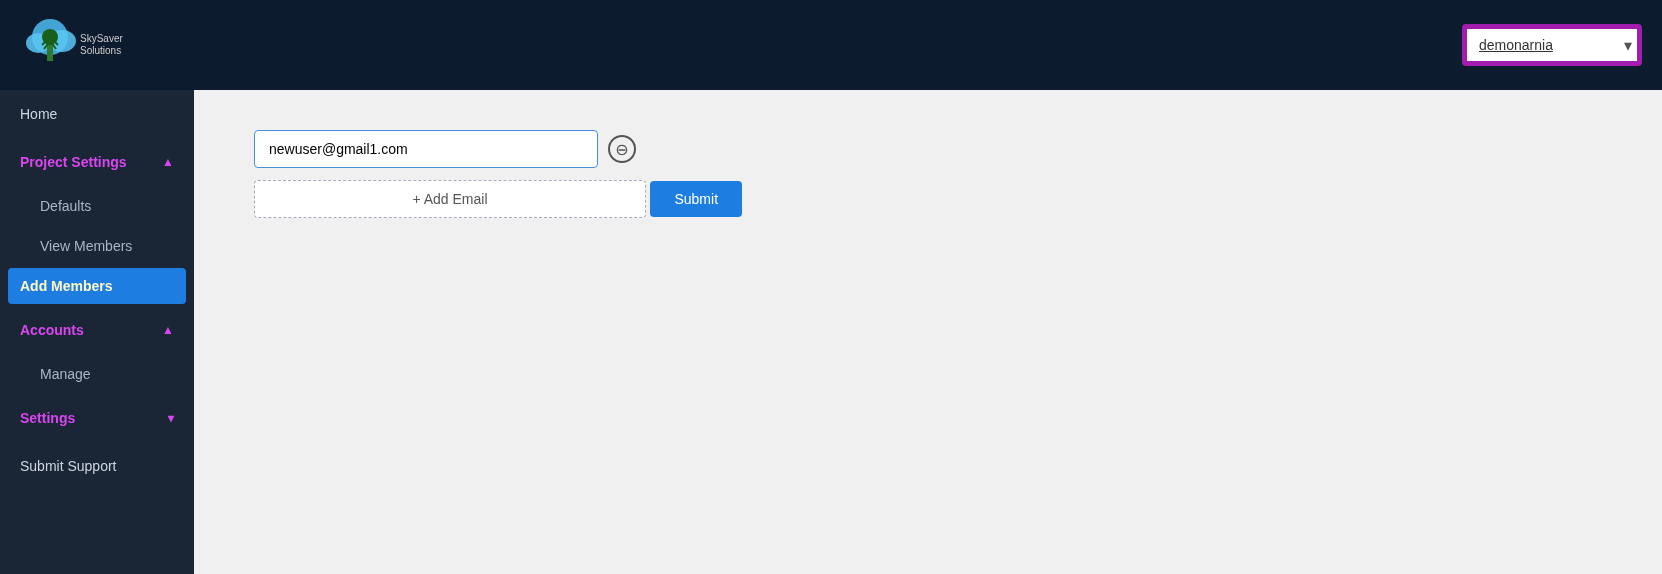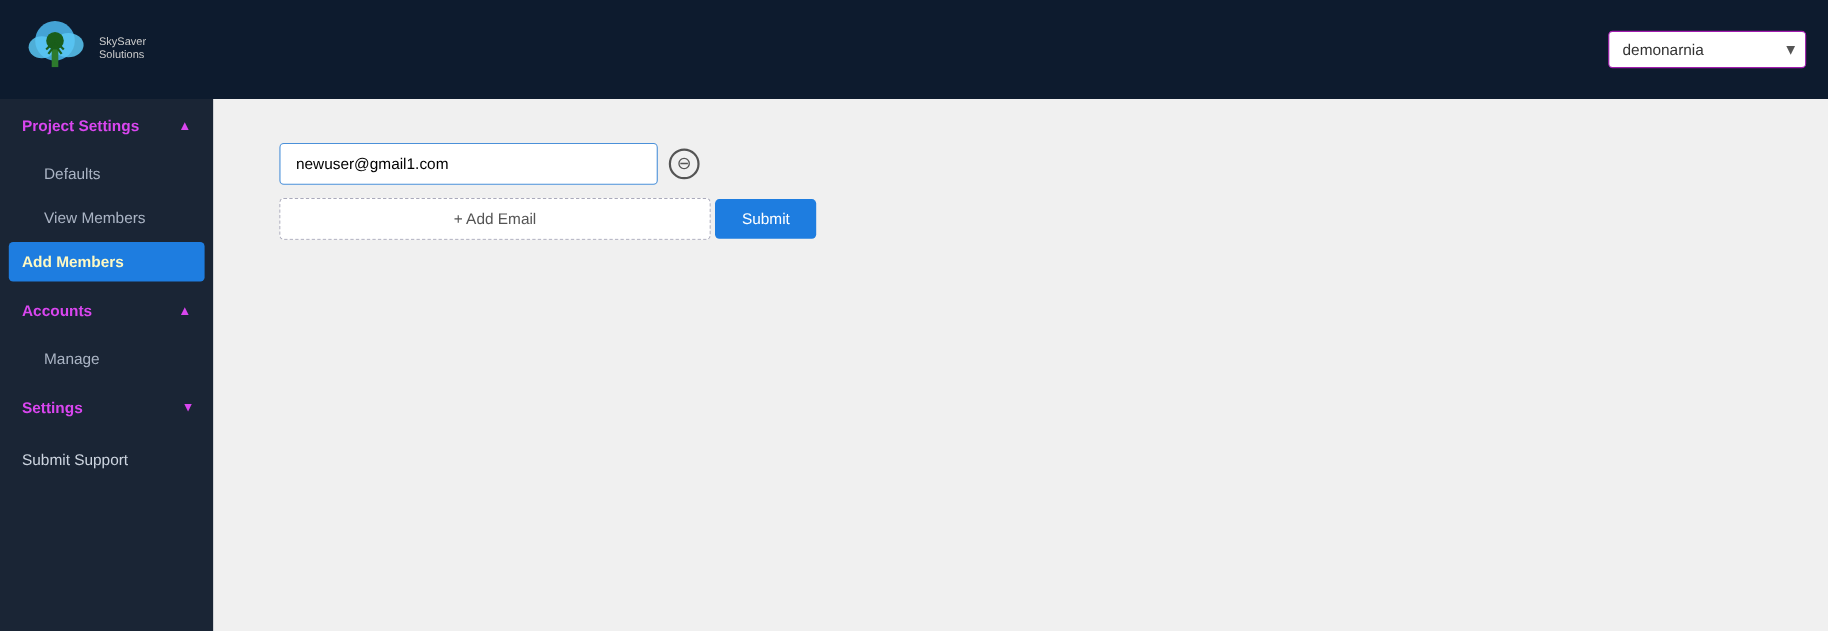--- a/index.html
+++ b/index.html
@@ -11,21 +11,20 @@
       height: 90px;
       display: flex;
       align-items: center;
       justify-content: space-between;
       padding: 0 20px;
       flex-shrink: 0;
     }
     .logo-area {
       display: flex;
       align-items: center;
-      gap: 10px;
     }
     .logo-icon {
       width: 60px;
       height: 60px;
     }
     .logo-text {
       display: flex;
       flex-direction: column;
       color: white;
       font-size: 14px;
@@ -33,29 +32,30 @@
       line-height: 1.2;
     }
     .logo-text span { font-size: 10px; font-weight: normal; color: #ccc; }
 
     .header-right {
       display: flex;
       align-items: center;
     }
     .account-dropdown {
       background: white;
-      border: 1px solid #a21caf;
+      border: 5px solid #a21caf;
       border-radius: 4px;
       padding: 8px 36px 8px 12px;
       font-size: 14px;
       color: #333;
       appearance: none;
       cursor: pointer;
       min-width: 180px;
       position: relative;
+      text-decoration: underline;
     }
     .dropdown-wrapper {
       position: relative;
     }
     .dropdown-wrapper::after {
       content: '▾';
       position: absolute;
       right: 10px;
       top: 50%;
       transform: translateY(-50%);
@@ -197,20 +197,23 @@
       <select class="account-dropdown">
         <option>demonarnia</option>
       </select>
     </div>
   </div>
 </div>
 
 <div class="main-layout">
 
   <nav class="sidebar">
+    <div class="sidebar-item">
+      <span>Home</span>
+    </div>
 
     <div class="sidebar-item section-header">
       <span>Project Settings</span>
       <span class="chevron">▲</span>
     </div>
     <div class="sidebar-sub-item">
       <span>Defaults</span>
     </div>
     <div class="sidebar-sub-item">
       <span>View Members</span>

